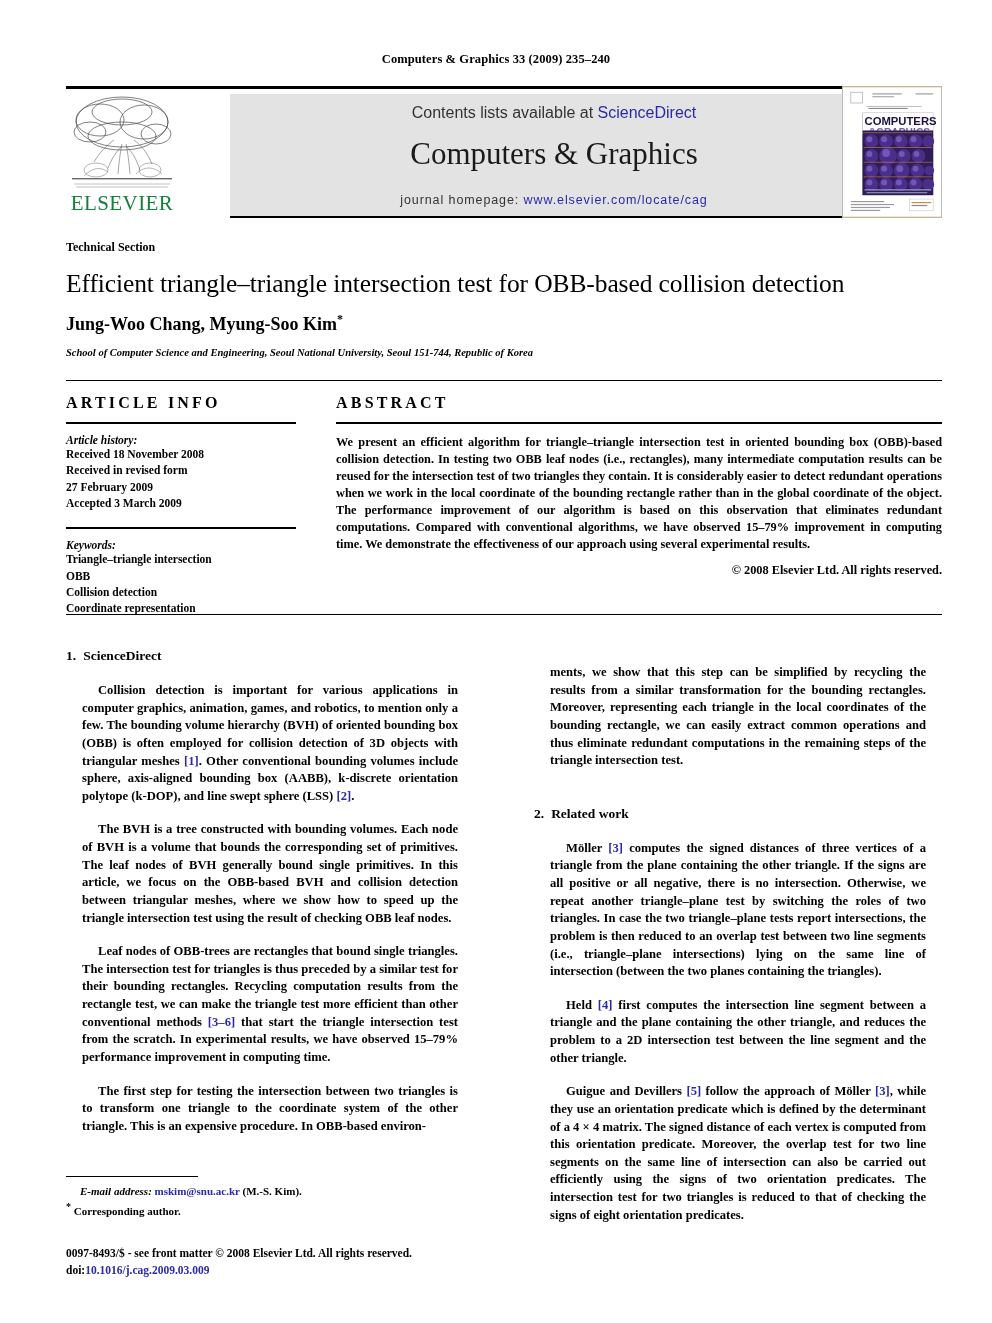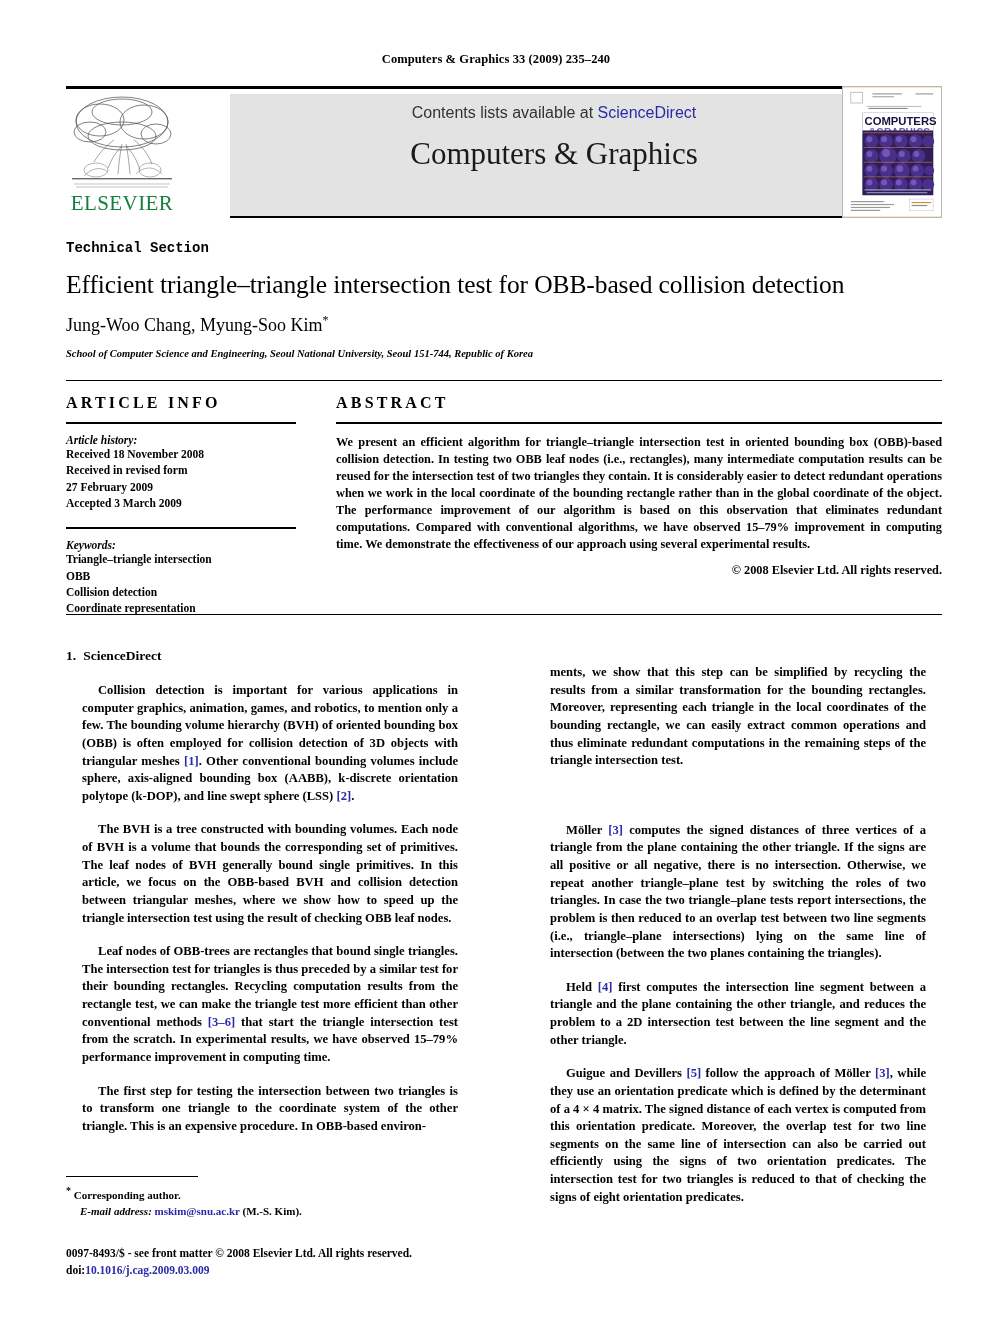--- a/index.html
+++ b/index.html
@@ -136,37 +136,38 @@
   }
 
   
   .title-block {
     position: absolute;
     top: 240px;
     left: 66px;
     width: 876px;
   }
   .section-kicker {
-    font-family: Liberation Mono, monospace;
-    font-size: 14px;
+    font-family: Liberation Serif, serif;
+    font-size: 12px;
     font-weight: bold;
     margin: 0 0 14px 0;
   }
   .paper-title {
     font-family: "Liberation Serif", serif;
     font-size: 25.5px;
     font-weight: normal;
     margin: 0 0 14px 0;
     line-height: 1.15;
     letter-spacing: -0.1px;
   }
   .authors {
     font-family: "Liberation Serif", serif;
     font-size: 18px;
     margin: 0 0 12px 0;
+    font-weight: bold;
   }
   .authors sup {
     font-size: 12px;
     vertical-align: super;
   }
   .affiliation {
     font-family: "Liberation Serif", serif;
     font-style: italic;
     font-weight: bold;
     font-size: 10.5px;
@@ -375,20 +376,23 @@
         </g>
       </svg>
       <div class="elsevier-word">ELSEVIER</div>
     </div>
 
     <div class="journal-band">
       <div class="contents-line">
         <span>Contents lists available at </span><span class="link">ScienceDirect</span>
       </div>
       <div class="journal-title">Computers &amp; Graphics</div>
+      <div class="homepage-line">
+        <span>journal homepage: </span><span class="link">www.elsevier.com/locate/cag</span>
+      </div>
     </div>
 
     <div class="cover-thumb">
       <svg viewBox="0 0 100 132" width="98" height="130">
         <rect x="0" y="0" width="100" height="132" fill="#ffffff"></rect>
         <rect x="8" y="5" width="12" height="11" fill="none" stroke="#999" stroke-width="0.6"></rect>
         <g fill="#aaa">
           <rect x="30" y="6" width="30" height="1.4"></rect>
           <rect x="74" y="6" width="18" height="1.4"></rect>
           <rect x="30" y="9" width="22" height="1.2"></rect>
@@ -513,30 +517,33 @@
       </p>
       <p class="body-p"><span>Collision detection is important for various applications in computer graphics, animation, games, and robotics, to mention only a few. The bounding volume hierarchy (BVH) of oriented bounding box (OBB) is often employed for collision detection of 3D objects with triangular meshes </span><span class="cite">[1]</span><span>. Other conventional bounding volumes include sphere, axis-aligned bounding box (AABB), k-discrete orientation polytope (k-DOP), and line swept sphere (LSS) </span><span class="cite">[2]</span><span>.</span></p>
       <p class="body-p">The BVH is a tree constructed with bounding volumes. Each node of BVH is a volume that bounds the corresponding set of primitives. The leaf nodes of BVH generally bound single primitives. In this article, we focus on the OBB-based BVH and collision detection between triangular meshes, where we show how to speed up the triangle intersection test using the result of checking OBB leaf nodes.</p>
       <p class="body-p"><span>Leaf nodes of OBB-trees are rectangles that bound single triangles. The intersection test for triangles is thus preceded by a similar test for their bounding rectangles. Recycling computation results from the rectangle test, we can make the triangle test more efficient than other conventional methods </span><span class="cite">[3–6]</span><span> that start the triangle intersection test from the scratch. In experimental results, we have observed 15–79% performance improvement in computing time.</span></p>
       <p class="body-p">The first step for testing the intersection between two triangles is to transform one triangle to the coordinate system of the other triangle. This is an expensive procedure. In OBB-based environ-</p>
     </div>
 
     <div class="col col-right">
       <p class="body-p noindent">ments, we show that this step can be simplified by recycling the results from a similar transformation for the bounding rectangles. Moreover, representing each triangle in the local coordinates of the bounding rectangle, we can easily extract common operations and thus eliminate redundant computations in the remaining steps of the triangle intersection test.</p>
       <div class="spacer-head"></div>
+      <p class="body-head">
+        <span class="num">2.</span><span>Related work</span>
+      </p>
       <p class="body-p"><span>Möller </span><span class="cite">[3]</span><span> computes the signed distances of three vertices of a triangle from the plane containing the other triangle. If the signs are all positive or all negative, there is no intersection. Otherwise, we repeat another triangle–plane test by switching the roles of two triangles. In case the two triangle–plane tests report intersections, the problem is then reduced to an overlap test between two line segments (i.e., triangle–plane intersections) lying on the same line of intersection (between the two planes containing the triangles).</span></p>
       <p class="body-p"><span>Held </span><span class="cite">[4]</span><span> first computes the intersection line segment between a triangle and the plane containing the other triangle, and reduces the problem to a 2D intersection test between the line segment and the other triangle.</span></p>
       <p class="body-p"><span>Guigue and Devillers </span><span class="cite">[5]</span><span> follow the approach of Möller </span><span class="cite">[3]</span><span>, while they use an orientation predicate which is defined by the determinant of a 4 × 4 matrix. The signed distance of each vertex is computed from this orientation predicate. Moreover, the overlap test for two line segments on the same line of intersection can also be carried out efficiently using the signs of two orientation predicates. The intersection test for two triangles is reduced to that of checking the signs of eight orientation predicates.</span></p>
     </div>
   </div>
 
   <div class="footnote">
     <div class="footnote-rule"></div>
+    <p class="footnote-line" style="padding-left:14px;"><span class="ital">E-mail address:</span> <span class="link">mskim@snu.ac.kr</span> <span>(M.-S. Kim).</span></p>
     <p class="footnote-line"><span class="star">*</span><span> Corresponding author.</span></p>
-    <p class="footnote-line" style="padding-left:14px;"><span class="ital">E-mail address:</span> <span class="link">mskim@snu.ac.kr</span> <span>(M.-S. Kim).</span></p>
   </div>
 
   <div class="footer">
     <p class="footer-line">0097-8493/$ - see front matter © 2008 Elsevier Ltd. All rights reserved.</p>
     <p class="footer-line"><span>doi:</span><span class="link">10.1016/j.cag.2009.03.009</span></p>
   </div>
 
 </div>
 
 </body></html>

